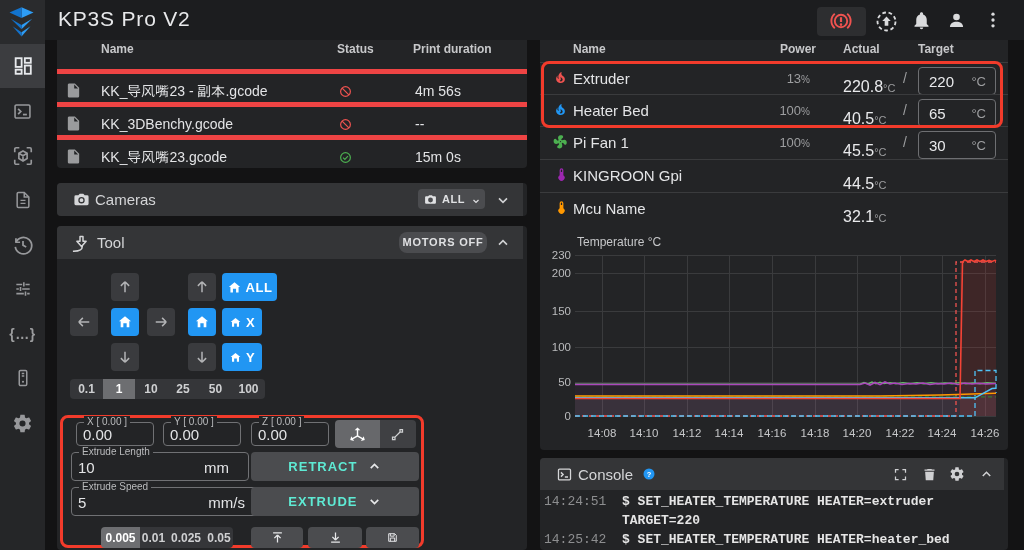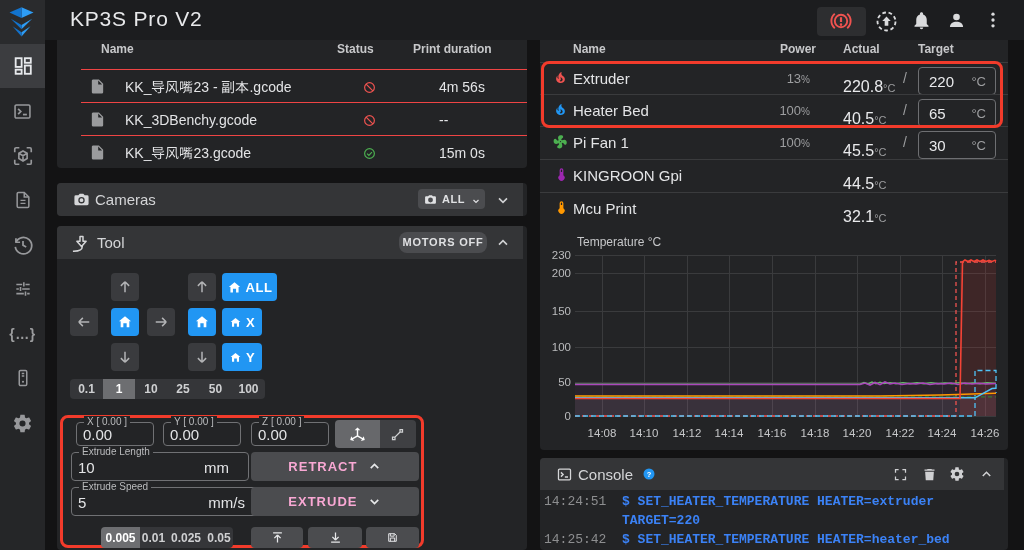--- a/index.html
+++ b/index.html
@@ -4,36 +4,36 @@
 <style>
 * { margin:0; padding:0; box-sizing:border-box; }
 html,body { width:1024px; height:550px; overflow:hidden; background:#131314; }
 body { font-family:"Liberation Sans", sans-serif; color:#e3e4e6; position:relative; }
 .abs { position:absolute; }
 
 #topbar { position:absolute; left:0; top:0; width:1024px; height:40px; background:#1c1d1f; z-index:10; }
 #topbar ~ svg.abs, #title, #logobox, #estop { z-index:11; }
 #sidebar { z-index:10; } .navitem { z-index:11; }
 #logobox { position:absolute; left:0; top:0; width:45px; height:44px; background:#2a2b2d; }
-#title { position:absolute; left:58px; top:7px; font-size:21px; font-weight:400; color:#e8e9eb; letter-spacing:.8px;margin-left:12px; }
+#title { position:absolute; left:58px; top:7px; font-size:21px; font-weight:400; color:#e8e9eb; letter-spacing:.8px; }
 
 #sidebar { position:absolute; left:0; top:44px; width:45px; height:506px; background:#252628; }
 .navitem { position:absolute; left:0; width:45px; height:44px; display:flex; align-items:center; justify-content:center; }
 .navitem.active { background:#3c3d40; }
 .navitem svg { display:block; }
 
 .panel { position:absolute; background:#232426; border-radius:4px; overflow:hidden; }
 .phead { position:absolute; left:0; right:4px; top:0; height:32px; background:#343537; display:flex; align-items:center; }
 .ptitle { font-size:15px; color:#d4d5d7; margin-left:5px; }
 
 #files { left:57px; top:0px; width:470px; height:168px; border-radius:0 0 4px 4px; }
 .fhead { position:absolute; top:42px; font-size:12px; font-weight:bold; color:#c7c8ca; }
 .cjk { display:inline-block; vertical-align:-2.5px; margin:0; }
 .cjk path { fill:#e3e4e6; }
-.frow { position:absolute; left:0; width:470px; height:34px; border-top:1px solid #ef4444;margin-left:24px; }
+.frow { position:absolute; left:0; width:470px; height:34px; border-top:5px solid #ef4444; }
 .fico { position:absolute; left:8px; top:7px; }
 .fname { position:absolute; left:44px; top:9px; font-size:14px; color:#e3e4e6; }
 .fdur { position:absolute; left:358px; top:9px; font-size:14px; color:#e3e4e6; }
 .fstat { position:absolute; left:282px; top:10px; }
 
 #cameras { left:57px; top:183px; width:470px; height:33px; }
 #cameras .phead { height:33px; }
 
 #tool { left:57px; top:226px; width:470px; height:324px; }
 #tool .phead { height:33px; }
@@ -41,40 +41,40 @@
 .jbtn.blue { background:#2196f3; }
 .jbtn .txt { color:#fff; font-size:13px; font-weight:bold; margin-left:4px; letter-spacing:.5px; }
 .seg { position:absolute; display:flex; border-radius:4px; overflow:hidden; }
 .seg div { background:#353639; color:#cfd0d2; font-size:12px; font-weight:bold; display:flex; align-items:center; justify-content:center; }
 .seg div.on { background:#6d6e71; color:#fff; }
 .redbox { position:absolute; border:3px solid #f23b2b; border-radius:8px; }
 .field { position:absolute; border:1px solid #707174; border-radius:4px; }
 .field .lab { position:absolute; left:7px; top:-7px; font-size:10px; color:#babbbd; background:#232426; padding:0 3px; white-space:nowrap; }
 .field .val { position:absolute; left:6px; top:3px; font-size:15px; color:#e3e4e6; }
 .field .suf { position:absolute; right:19px; top:5px; font-size:15px; color:#e3e4e6; }
-.gbtn { position:absolute; background:#4b4c4f; border-radius:4px; display:flex; align-items:center; justify-content:center; color:#f9a8d4; font-size:13px; font-weight:bold; letter-spacing:1px; }
+.gbtn { position:absolute; background:#4b4c4f; border-radius:4px; display:flex; align-items:center; justify-content:center; color:#5eead4; font-size:13px; font-weight:bold; letter-spacing:1px; }
 
 #temps { left:540px; top:0px; width:468px; height:450px; border-radius:0 0 4px 4px; }
 .trow { position:absolute; left:0; width:468px; height:32px; border-top:1px solid #3a3b3d; }
 .tname { position:absolute; left:33px; top:7px; font-size:15px; color:#e3e4e6; }
 .tpow { position:absolute; width:70px; left:200px; top:8px; font-size:13px; color:#9d9ea0; text-align:right; }
 .tact { position:absolute; left:303px; top:6px; font-size:16px; color:#e9eaec;margin-top:9px; }
 .tact small { font-size:11px; color:#9d9ea0; }
 .tslash { position:absolute; left:363px; top:7px; font-size:14px; color:#9d9ea0; }
 .tbox { position:absolute; left:378px; top:4px; width:78px; height:28px; border:1px solid #6e6f72; border-radius:4px; }
 .tbox .v { position:absolute; left:10px; top:5px; font-size:15px; color:#e9eaec; }
 .tbox .u { position:absolute; right:9px; top:6px; font-size:13px; color:#9d9ea0; }
 .ticn { position:absolute; left:13px; top:7px; }
 
 #chart { position:absolute; left:0; top:226px; width:468px; height:224px; }
 
 #console { left:540px; top:458px; width:468px; height:92px; }
 .cmono { font-family:"Liberation Mono", monospace; font-size:13px; }
 .ctime { position:absolute; left:4px; color:#8d8e90; }
-.ccmd { position:absolute; left:82px; color:#3b82f6; font-weight:bold; }
+.ccmd { position:absolute; left:82px; color:#e5e5e5; font-weight:bold; }
 </style>
 </head>
 <body>
 
 <div id="topbar"></div>
 <div id="logobox">
   <svg width="27" height="33" viewBox="0 0 27 33" style="position:absolute;left:8px;top:5px">
     <path d="M13.5 2.2 L25.5 7.5 L13.5 13 Z" fill="#2e9cf4"></path>
     <path d="M13.5 2.2 L1.5 7.5 L13.5 13 Z" fill="#1273cd"></path>
     <path d="M24.2 13.7 L13.5 20 L13.5 24.3 Z" fill="#2e9cf4"></path>
@@ -458,21 +458,21 @@
     <svg class="ticn" width="15" height="15" viewBox="0 0 24 24" style="left:14px">
         <path fill="#9c27b0" d="M15 13V5A3 3 0 0 0 9 5V13A5 5 0 1 0 15 13M12 4A1 1 0 0 1 13 5V8H11V5A1 1 0 0 1 12 4Z"></path>
       </svg>
     <div class="tname">KINGROON Gpi</div>
     <div class="tact">44.5<small>°C</small></div>
   </div>
   <div class="trow" style="top:192px">
     <svg class="ticn" width="15" height="15" viewBox="0 0 24 24" style="left:14px">
         <path fill="#ff9800" d="M15 13V5A3 3 0 0 0 9 5V13A5 5 0 1 0 15 13M12 4A1 1 0 0 1 13 5V8H11V5A1 1 0 0 1 12 4Z"></path>
       </svg>
-    <div class="tname">Mcu Print</div>
+    <div class="tname">Mcu Name</div>
     <div class="tact">32.1<small>°C</small></div>
   </div>
 
   <div class="redbox" style="left:1px;top:61px;width:462px;height:67px"></div>
 
   <svg id="chart" width="468" height="224" viewBox="0 0 468 224">
     <text x="37" y="20" font-size="12" fill="#c6c7c9">Temperature °C</text>
     <g font-size="11.5" fill="#babbbd" text-anchor="end">
       <text x="31" y="33">230</text>
         <text x="31" y="51">200</text>

